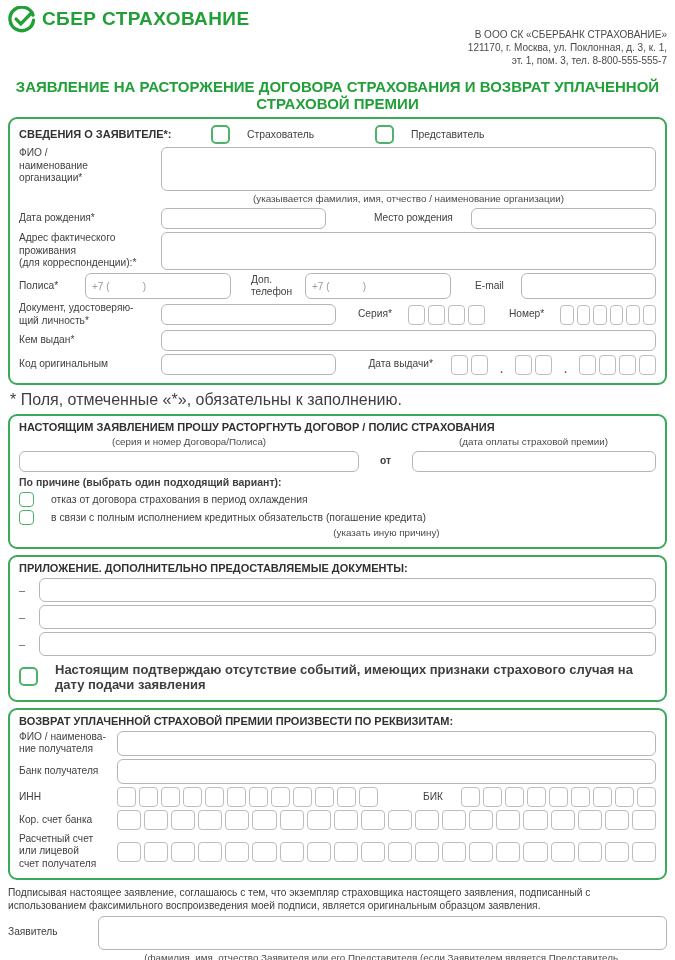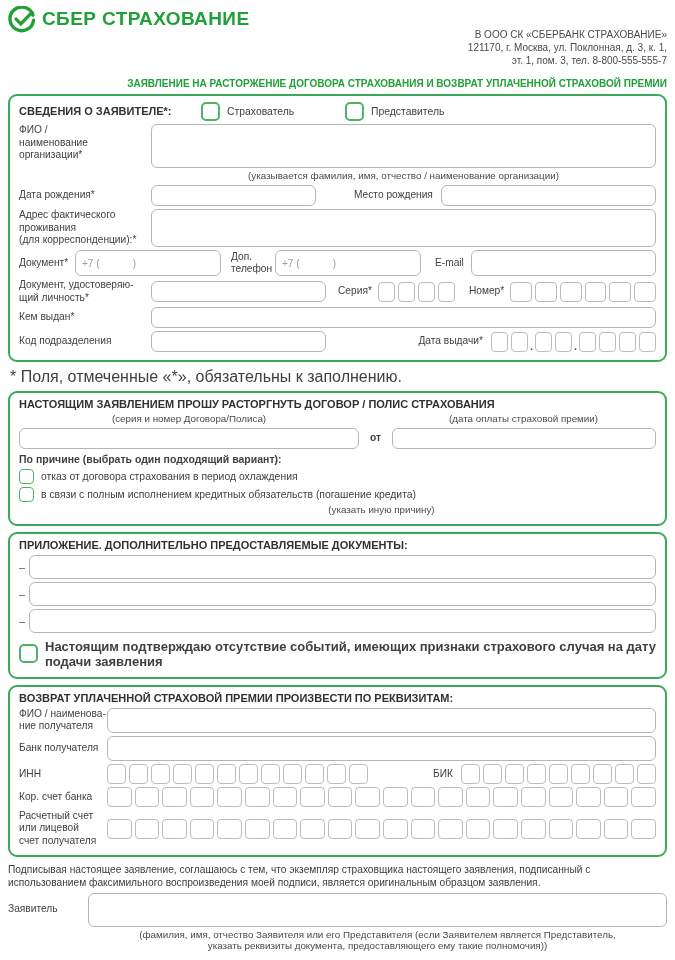--- a/index.html
+++ b/index.html
@@ -7,25 +7,25 @@
   body {
     width:675px; height:960px; margin:0 auto; background:#ffffff;
     font-family:"Liberation Sans","DejaVu Sans",sans-serif;
     color:#3c3c3c; padding:5px 8px 4px; overflow:hidden;
   }
   
   .logo { display:flex; align-items:center; gap:7px; height:28px; }
   .logo-text { color:var(--green); font-weight:bold; font-size:19px; letter-spacing:.4px; }
   .address { text-align:right; font-size:10px; line-height:1.28; color:#4a4a4a; margin-top:-4px; }
   .address span { display:block; }
-  .title { text-align:right; color:var(--green); font-weight:bold; font-size:10px; margin:11px 0 5px; }
+  .title { text-align:center; color:var(--green); font-weight:bold; font-size:15px; margin:11px 0 5px; }
   
   .section { border:2px solid var(--border-green); border-radius:9px; padding:5px 9px 8px; margin-bottom:6px; }
   .sec-heading { font-weight:bold; font-size:11px; color:#313131; line-height:1.2; }
-  .row { display:flex; align-items:center; margin-top:3px; }
+  .row { display:flex; align-items:center; margin-top:3px;gap:10px; }
   .row.stretch { align-items:stretch; }
   .lbl { font-size:10.2px; color:#3f3f3f; white-space:pre-line; line-height:1.22; flex-shrink:0; }
   .bold { font-weight:bold; }
   .w132 { width:132px; } .w88 { width:88px; } .w56 { width:56px; }
   .grow { flex:1; min-width:0; }
   .field {
     border:1px solid #b5b5b5; border-radius:6px; height:21px; background:#fff;
     font-size:11px; padding:0 6px; color:#333; outline:none; font-family:inherit;
   }
   .field::placeholder { color:#9a9a9a; font-size:10px; }
@@ -93,21 +93,21 @@
   </div>
 
   <div class="row stretch">
     <span class="lbl w132">Адрес фактического
 проживания
 (для корреспонденции):*</span>
     <input class="field grow h38" type="text" style="">
   </div>
 
   <div class="row">
-    <span class="lbl w56">Документ*</span>
+    <span class="lbl w56">Полиса*</span>
     <input class="field" style="width: 146px; height: 26px;" type="text" placeholder="+7 (            )">
     <span class="lbl" style="width:44px;margin-left:10px">Доп.
 телефон</span>
     <input class="field" style="width: 146px; height: 26px;" type="text" placeholder="+7 (            )">
     <span class="lbl" style="margin-left:14px;margin-right:7px">E-mail</span>
     <input class="field grow" style="height: 26px;" type="text">
   </div>
 
   <div class="row">
     <span class="lbl w132">Документ, удостоверяю-
@@ -130,21 +130,21 @@
         <span class="cell"></span>
       </span>
   </div>
 
   <div class="row">
     <span class="lbl w132">Кем выдан*</span>
     <input class="field grow" type="text" style="">
   </div>
 
   <div class="row">
-    <span class="lbl w132">Код подразделения</span>
+    <span class="lbl w132">Код оригинальным</span>
     <input class="field" style="width: 175px;" type="text">
     <span class="lbl ml-auto" style="margin-right:8px">Дата выдачи*</span>
     <span class="cellgroup">
         <span class="cell"></span>
         <span class="cell"></span>
       </span>
     <span class="dot">.</span>
     <span class="cellgroup">
         <span class="cell"></span>
         <span class="cell"></span>

